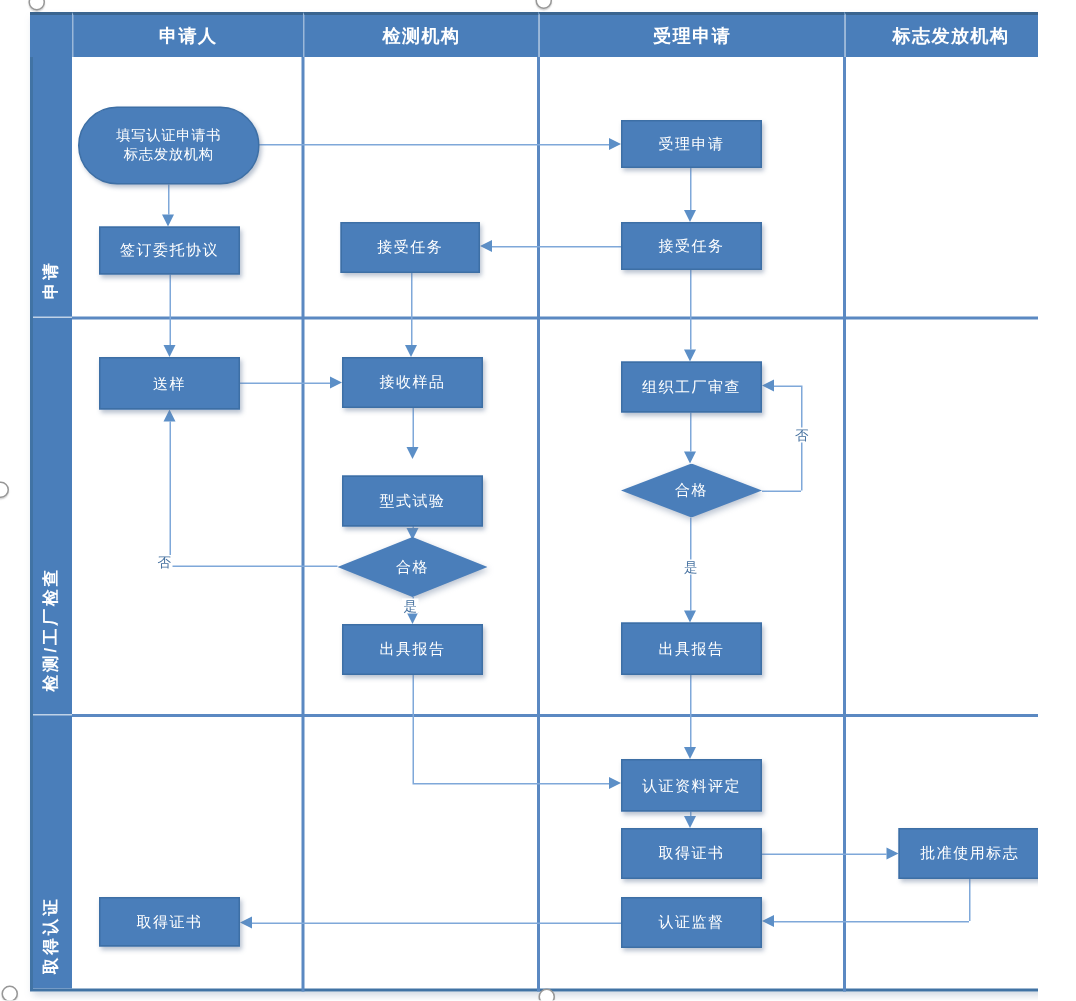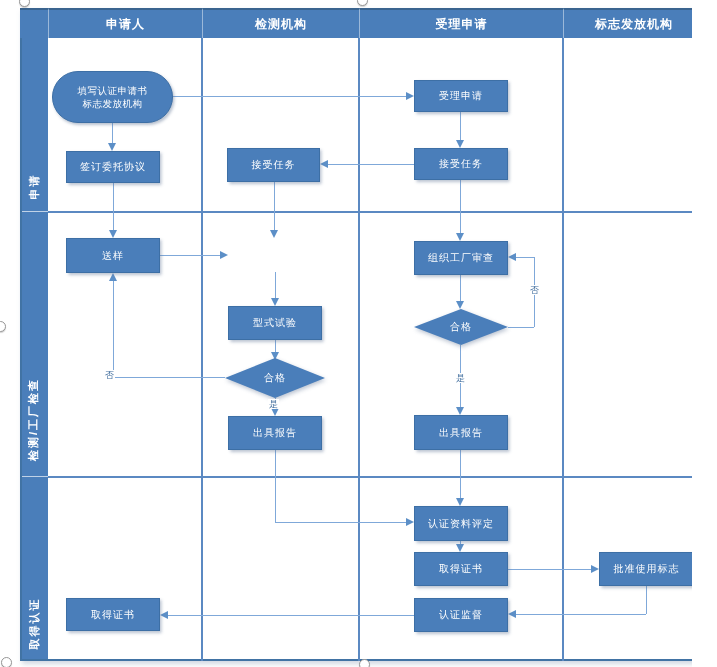--- a/index.html
+++ b/index.html
@@ -98,24 +98,27 @@
     </div>
   <div class="box" style="left:414px;top:148px;width:94px;height:32px;">
       <span>接受任务</span>
     </div>
   <div class="box" style="left:227px;top:148px;width:93px;height:34px;">
       <span>接受任务</span>
     </div>
   <div class="box" style="left:66px;top:238px;width:94px;height:35px;">
       <span>送样</span>
     </div>
+  <div class="box" style="left:228px;top:238px;width:94px;height:34px;">
+      <span>接收样品</span>
+    </div>
   <div class="box" style="left:414px;top:241px;width:94px;height:34px;align-items:center;">
       <span>组织工厂审查</span>
     </div>
-  <div class="box" style="left:228px;top:306px;width:94px;height:34px;">
+  <div class="box" style="left:228px;top:317px;width:94px;height:34px;">
       <span>型式试验</span>
     </div>
 
   <div class="dwrap" style="left:225px;top:358px;width:100px;height:40px;">
     <div class="diamond">
         <span>合格</span>
       </div>
   </div>
   <div class="dwrap" style="left:414px;top:309px;width:94px;height:36px;">
     <div class="diamond">

